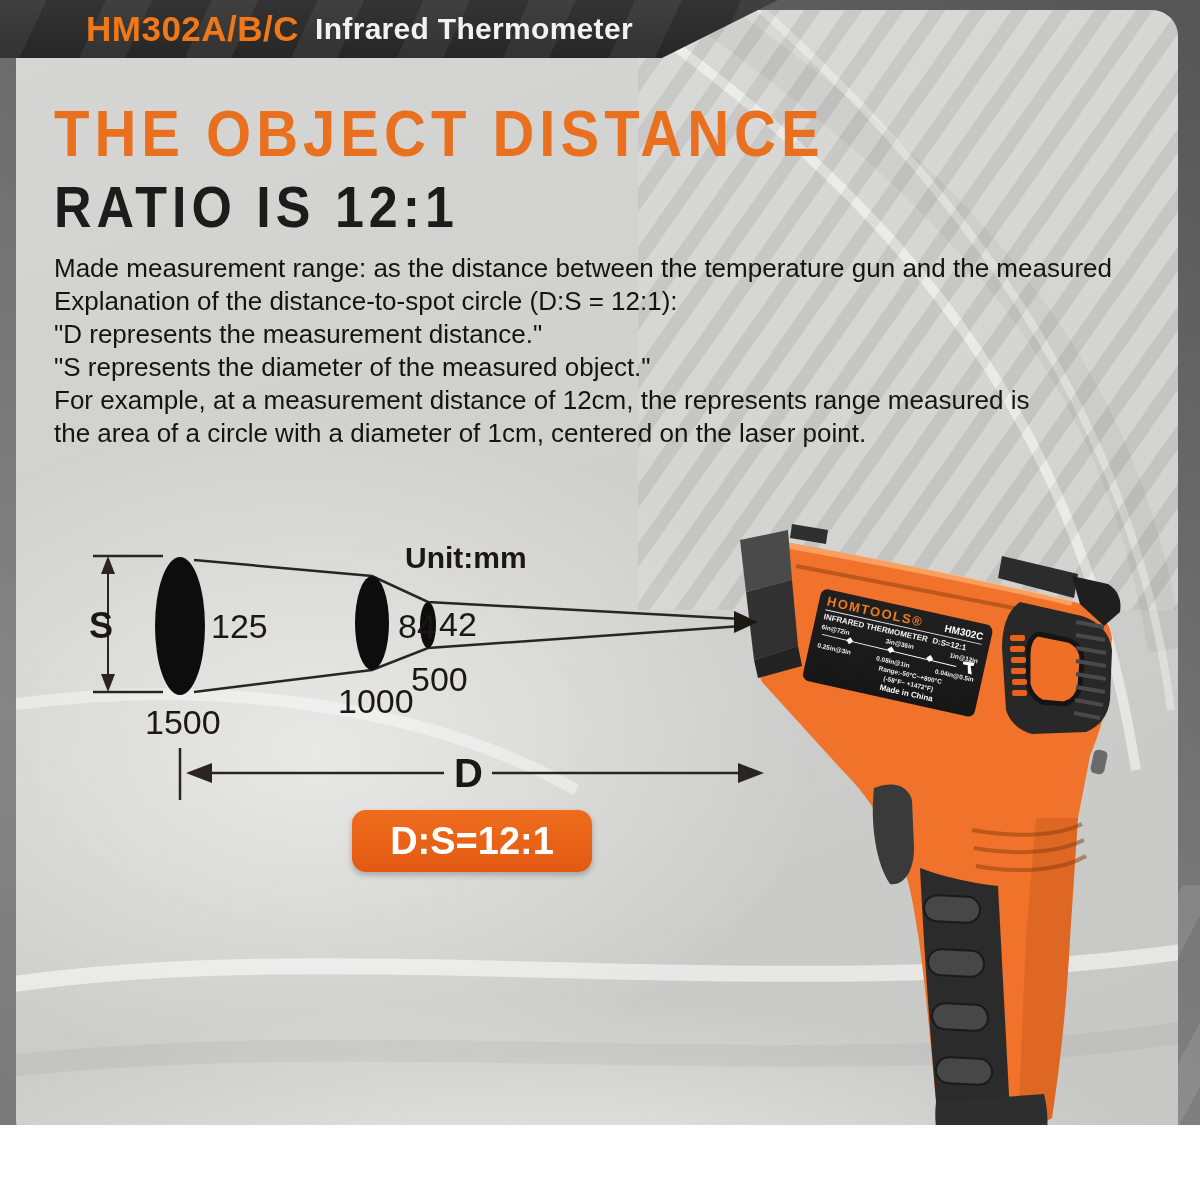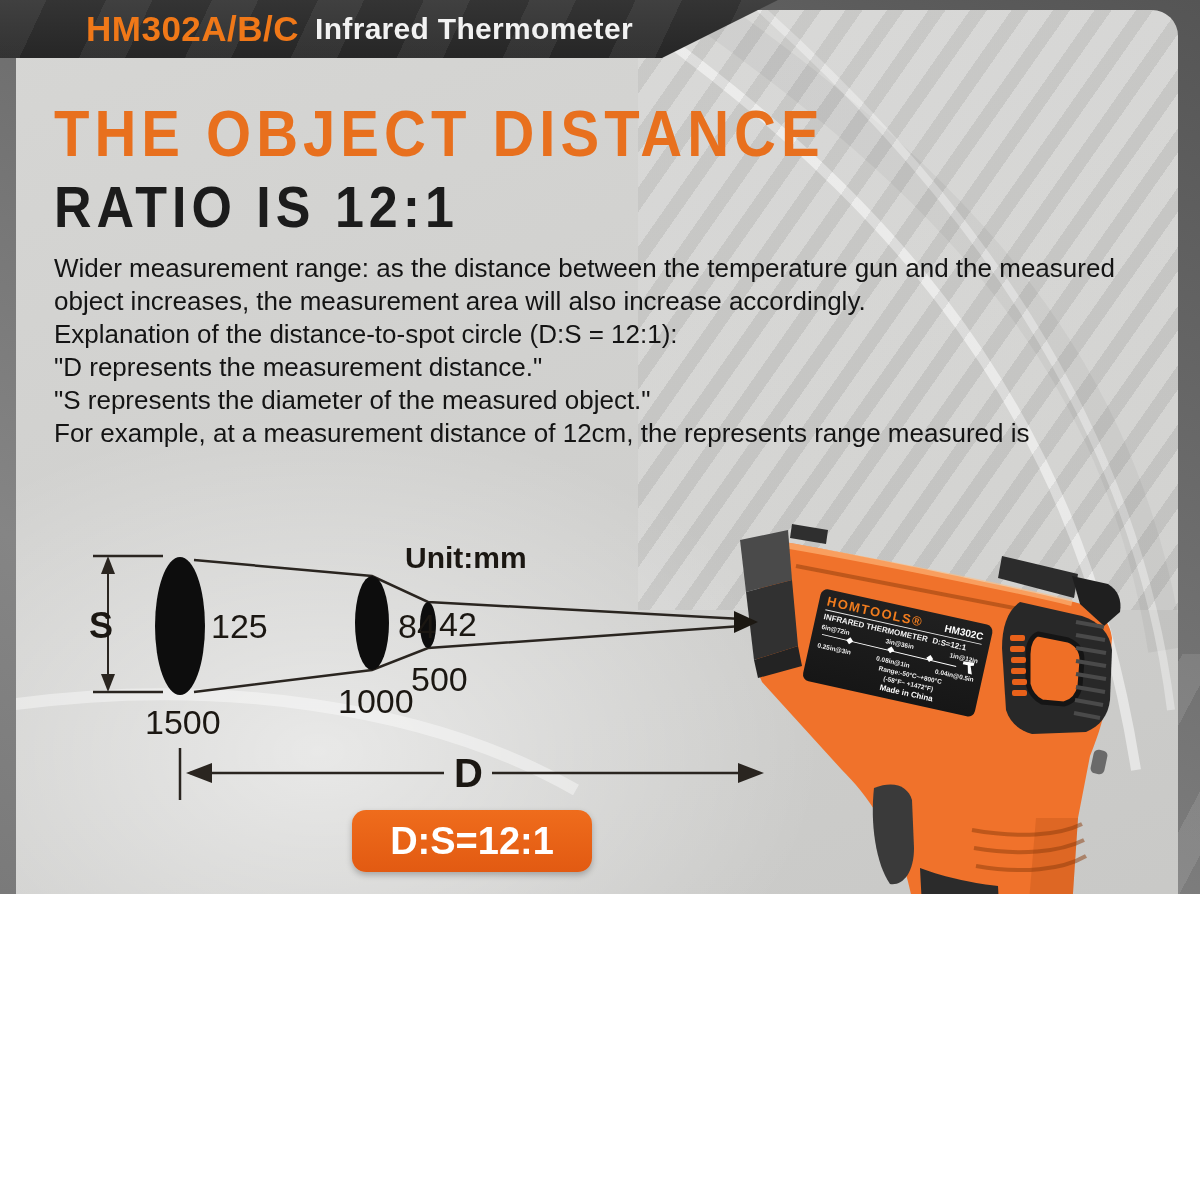--- a/index.html
+++ b/index.html
@@ -1,17 +1,17 @@
 <!DOCTYPE html>
 <html><head>
 <meta charset="utf-8">
 <style>
   html,body{margin:0;padding:0;}
   .frame{
-    position:relative;width:1200px;height:894px;overflow:hidden;
+    position:relative;width:1200px;height:1125px;overflow:hidden;
     background:linear-gradient(205deg,#555 0%,#6b6b6b 35%,#858585 75%,#7a7a7a 100%);
     font-family:"Liberation Sans",sans-serif;
   }
   .frame-streak{
     position:absolute;right:-40px;bottom:-60px;width:420px;height:300px;
     background:repeating-linear-gradient(118deg,rgba(255,255,255,.10) 0 30px,rgba(255,255,255,0) 30px 80px);
   }
   .card{
     position:absolute;left:16px;top:10px;width:1162px;height:1158px;
     border-radius:34px 26px 46px 50px;overflow:hidden;
@@ -105,26 +105,26 @@
     <span class="header-model">HM302A/B/C</span>
     <span class="header-product">Infrared Thermometer</span>
   </div>
 
   <div class="title-block">
     <div class="title-line1">THE OBJECT DISTANCE</div>
     <div class="title-line2">RATIO IS 12:1</div>
   </div>
 
   <div class="description">
-    <div class="desc-line">Wider measurement range: as the distance between the temperature gun and the measured</div>
-    <div class="desc-line">object increases, the measurement area will also increase accordingly.</div>
+    <div class="desc-line">Made measurement range: as the distance between the temperature gun and the measured</div>
     <div class="desc-line">Explanation of the distance-to-spot circle (D:S = 12:1):</div>
     <div class="desc-line">"D represents the measurement distance."</div>
     <div class="desc-line">"S represents the diameter of the measured object."</div>
     <div class="desc-line">For example, at a measurement distance of 12cm, the represents range measured is</div>
+    <div class="desc-line">the area of a circle with a diameter of 1cm, centered on the laser point.</div>
   </div>
 
   <svg class="diagram" width="760" height="300" viewBox="0 0 760 300">
     <text x="347" y="40" font-size="30" font-weight="bold">Unit:mm</text>
 
     <g stroke="#2a2520" stroke-width="2.5">
       <line x1="35" y1="28" x2="105" y2="28"></line>
       <line x1="35" y1="164" x2="105" y2="164"></line>
       <line x1="50" y1="44" x2="50" y2="148" stroke-width="2"></line>
     </g>

